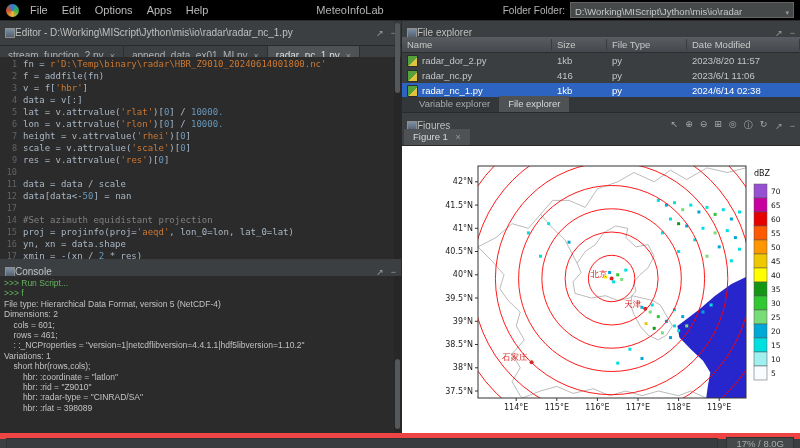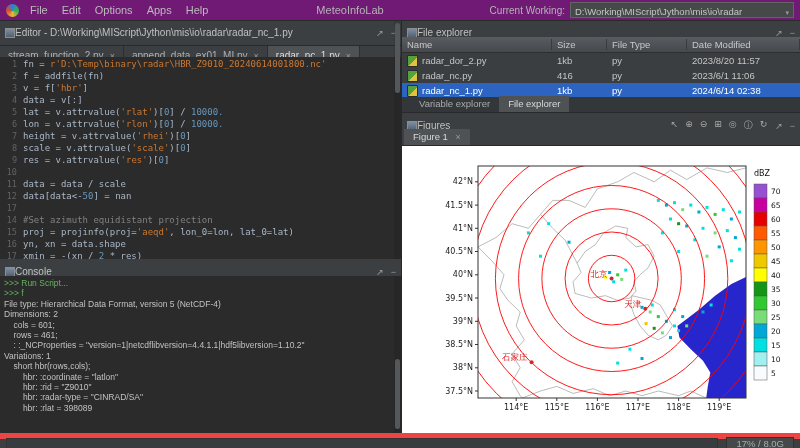--- a/index.html
+++ b/index.html
@@ -1,19 +1,19 @@
 <!DOCTYPE html>
 <html><head>
 <meta charset="utf-8">
 <style>
   html,body{margin:0;padding:0}
   body{width:800px;height:448px;overflow:hidden;background:#3c3f41;
        font-family:"Liberation Sans","DejaVu Sans",sans-serif;font-size:11px;color:#bbbbbb;position:relative}
   
-  .menubar{position:absolute;left:0;top:0;right:0;height:20px;background:#701a75;
+  .menubar{position:absolute;left:0;top:0;right:0;height:20px;background:#000000;
            border-bottom:1px solid #2a2a2a;display:flex;align-items:center;padding:0 6px;z-index:5}
   .logo{width:13px;height:13px;border-radius:50%;flex:none;margin-right:4px;
         background:conic-gradient(#2f7fd2,#35b04a,#e8b73c,#d2502f,#2f7fd2)}
   .menu-item{padding:2px 7px;font-size:11px;color:#bbbbbb;cursor:default}
   .app-title{position:absolute;left:200px;width:300px;text-align:center;color:#b4b4b4;pointer-events:none}
   .folder{margin-left:auto;display:flex;align-items:center;gap:5px;font-size:10px;color:#b4b4b4}
   .combo{width:214px;height:14px;background:#45494a;border:1px solid #646464;display:flex;
          align-items:flex-end;padding:0 4px;font-size:9.5px;color:#c6c6c6;white-space:nowrap;overflow:hidden}
   .combo .arrow{margin-left:auto;font-size:7px;color:#9a9a9a;padding-left:4px}
   
@@ -82,21 +82,21 @@
   <span class="logo"></span>
   <span id="menu-items" style="display:flex">
       <span class="menu-item">File</span>
       <span class="menu-item">Edit</span>
       <span class="menu-item">Options</span>
       <span class="menu-item">Apps</span>
       <span class="menu-item">Help</span>
     </span>
   <span class="app-title">MeteoInfoLab</span>
   <div class="folder">
-    <span>Current Working:</span>
+    <span>Folder Folder:</span>
     <div class="combo">
       <span>D:\Working\MIScript\Jython\mis\io\radar</span>
       <span class="arrow">▾</span>
     </div>
   </div>
 </div>
 
 <div class="left">
   <div class="editor-panel">
     <div class="panel-header">

